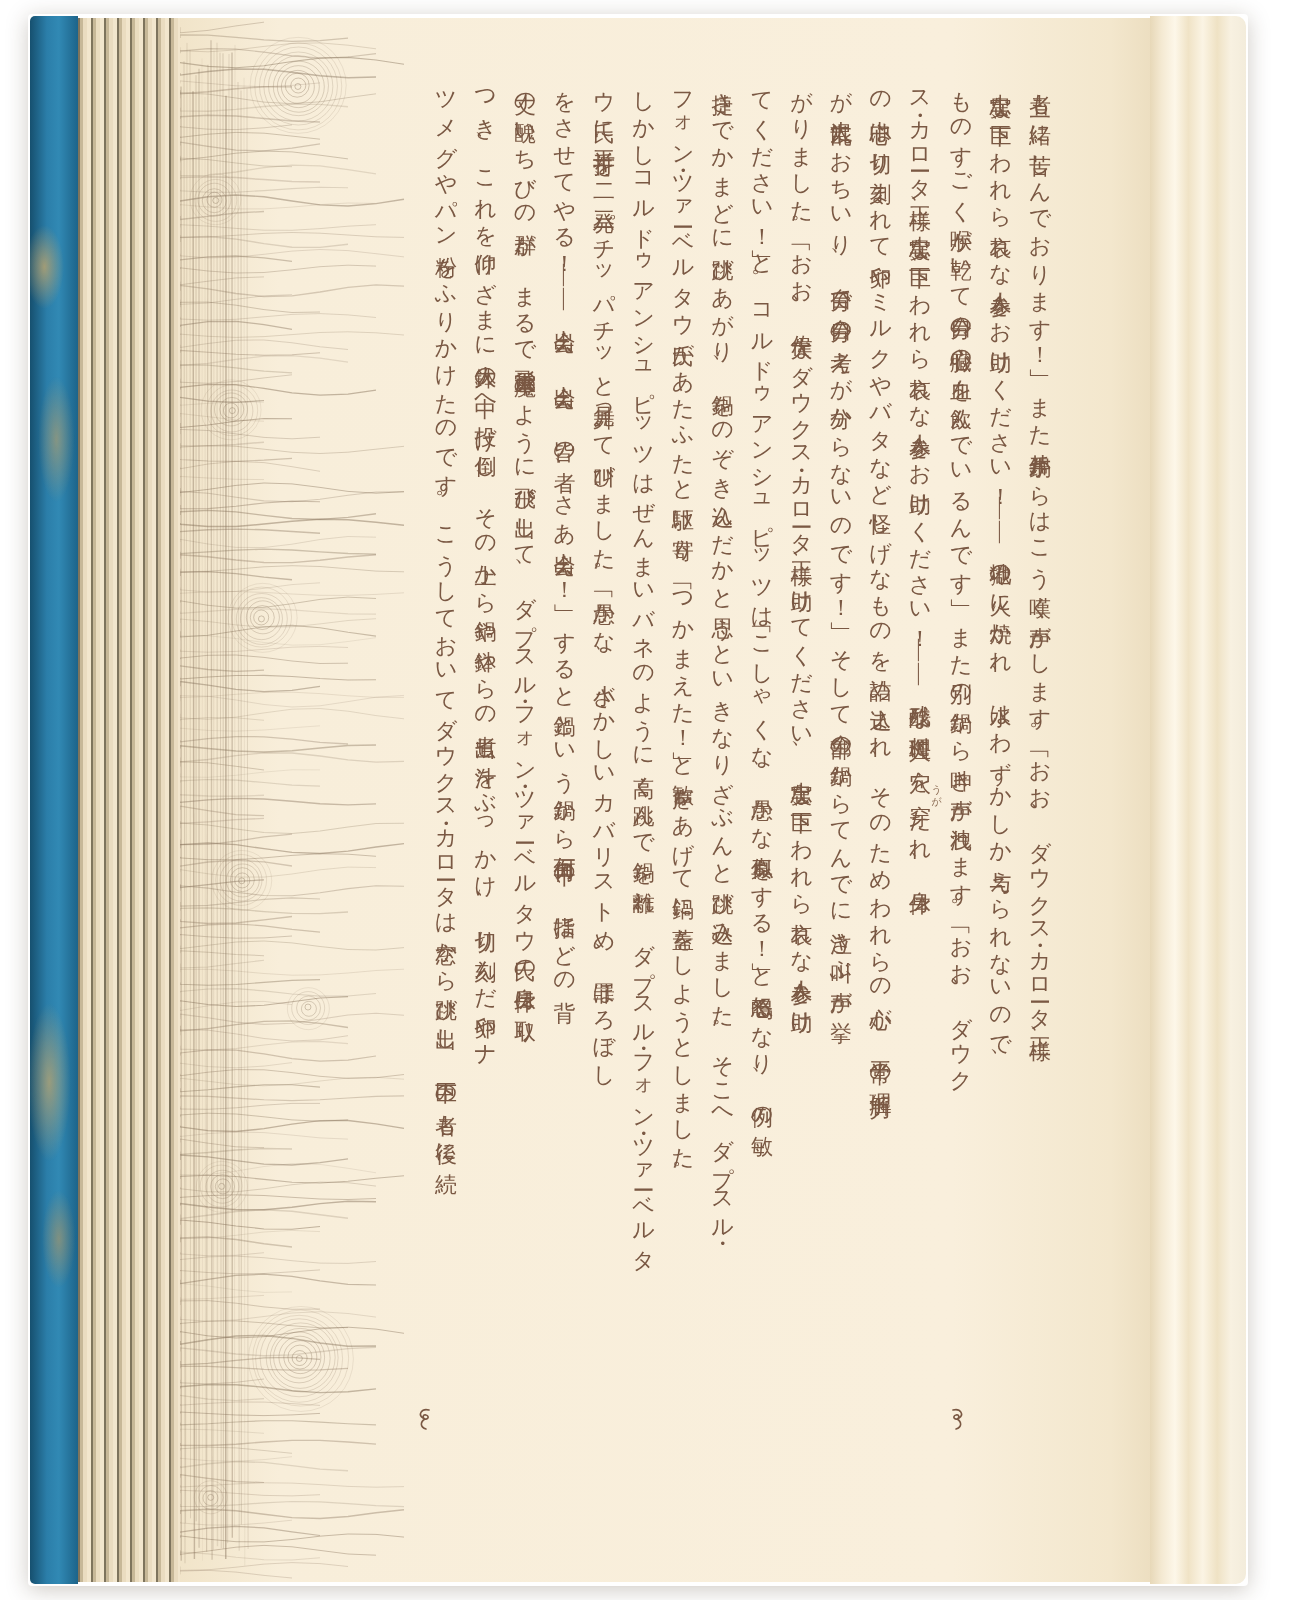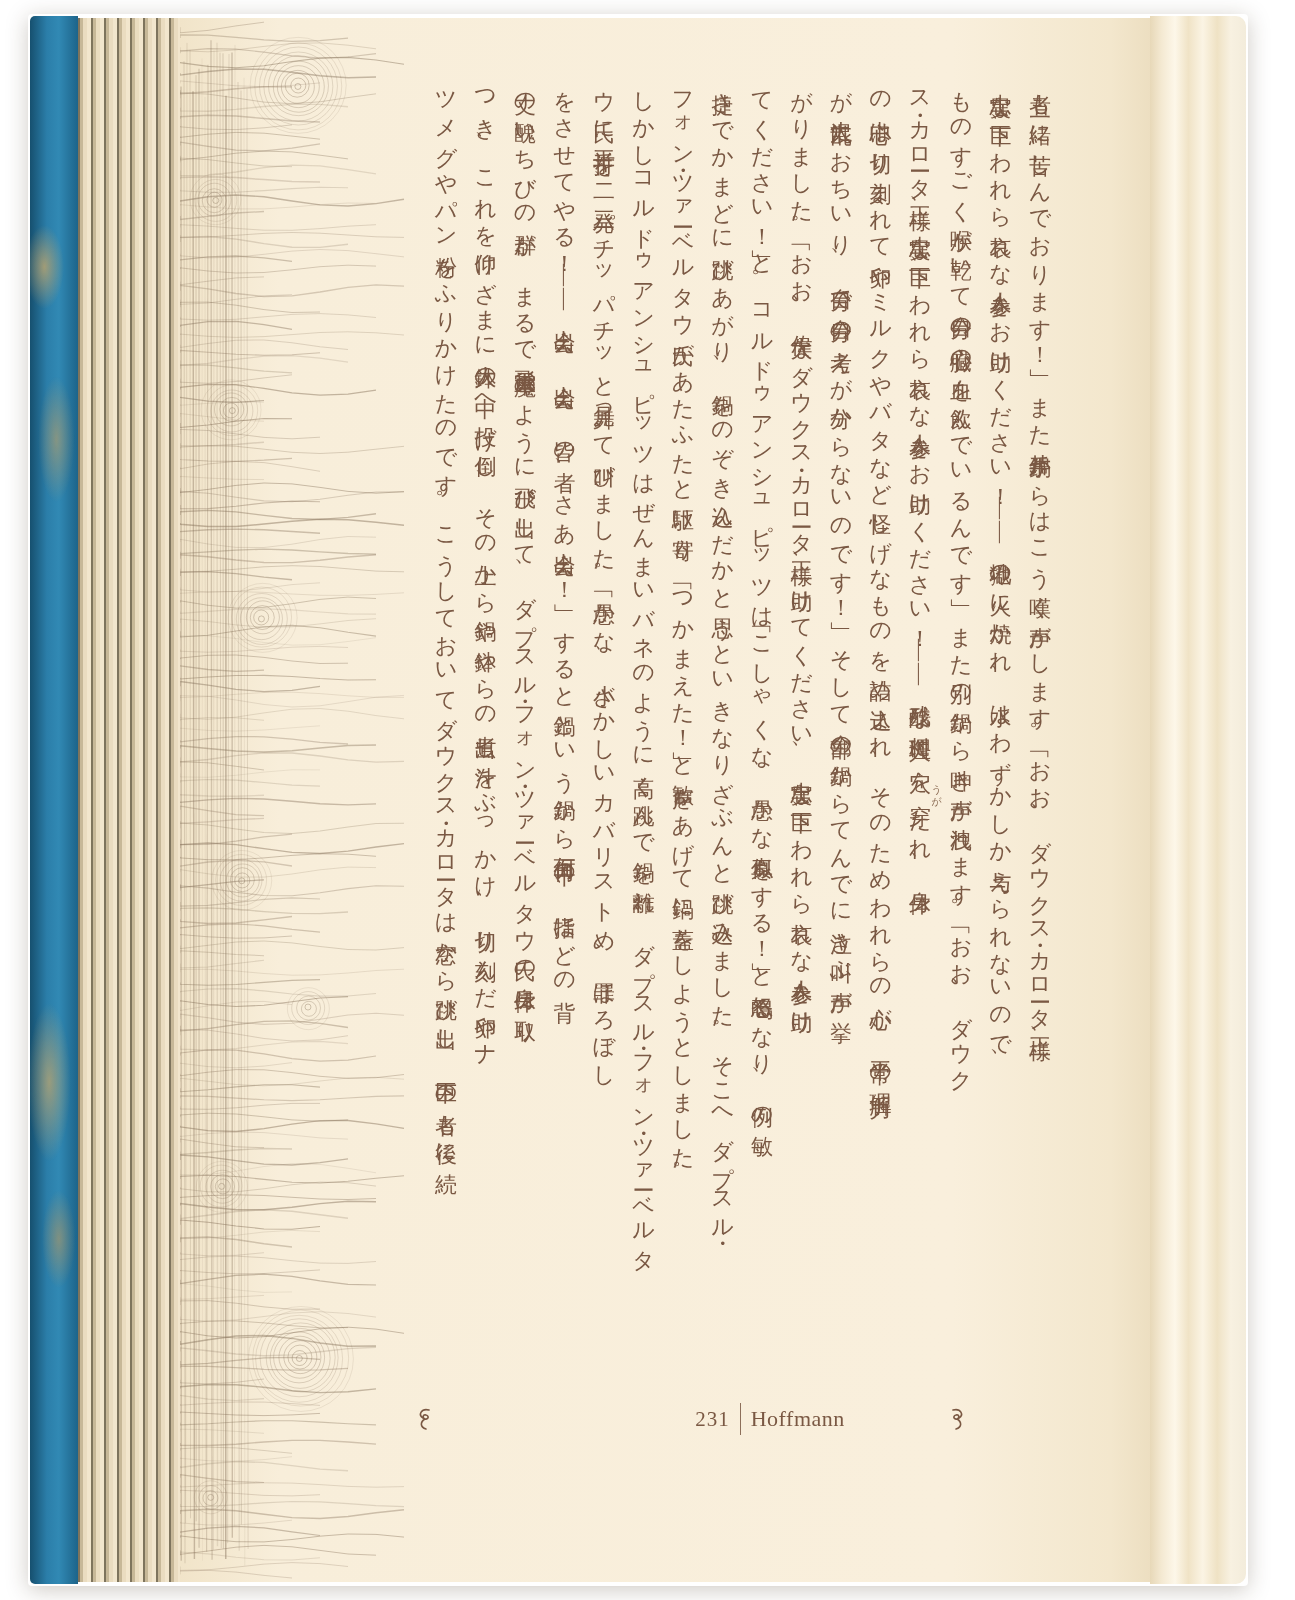--- a/index.html
+++ b/index.html
@@ -336,21 +336,16 @@
     <div class="col">ウ氏に平手打を二、三発パチッパチッと見舞って叫びました。「愚かな、小ざかしいカバリストめ、罪ほろぼし</div>
     <div class="col">をさせてやる！――出会え、出会え、皆の者、さあ出会え！」　すると鍋という鍋から何百何千の、指ほどの背</div>
     <div class="col">丈の醜いちびの群が、まるで飛天魔軍のように飛び出して、ダプスル・フォン・ツァーベルタウ氏の身体に取り</div>
     <div class="col">つき、これを仰けざまに大鉢の中へ投げ倒し、その上から鍋や鉢やらの煮出し汁をぶっかけ、切り刻んだ卵やナ</div>
     <div class="col">ツメグやパン粉をふりかけたのです。こうしておいてダウクス・カロータは窓から跳び出し、臣下の者も後に続</div>
   </div>
 
   <svg class="orn orn-left" viewBox="0 0 22 26">
     <path d="M15 4 C7 2 4 9 9 12 C14 15 16 10 12 9 C9 8 8 12 11 13 C6 16 6 21 12 23" fill="none" stroke="#7a5843" stroke-width="1.6" stroke-linecap="round"></path>
   </svg>
-  <div class="footer-center">
-    <span class="footer-page-num">231</span>
-    <span class="footer-rule"></span>
-    <span class="footer-author">Hoffmann</span>
-  </div>
   <svg class="orn orn-right" viewBox="0 0 22 26">
     <path d="M7 4 C15 2 18 9 13 12 C8 15 6 10 10 9 C13 8 14 12 11 13 C16 16 16 21 10 23" fill="none" stroke="#7a5843" stroke-width="1.6" stroke-linecap="round"></path>
   </svg>
 </div>
 
 </body></html>

